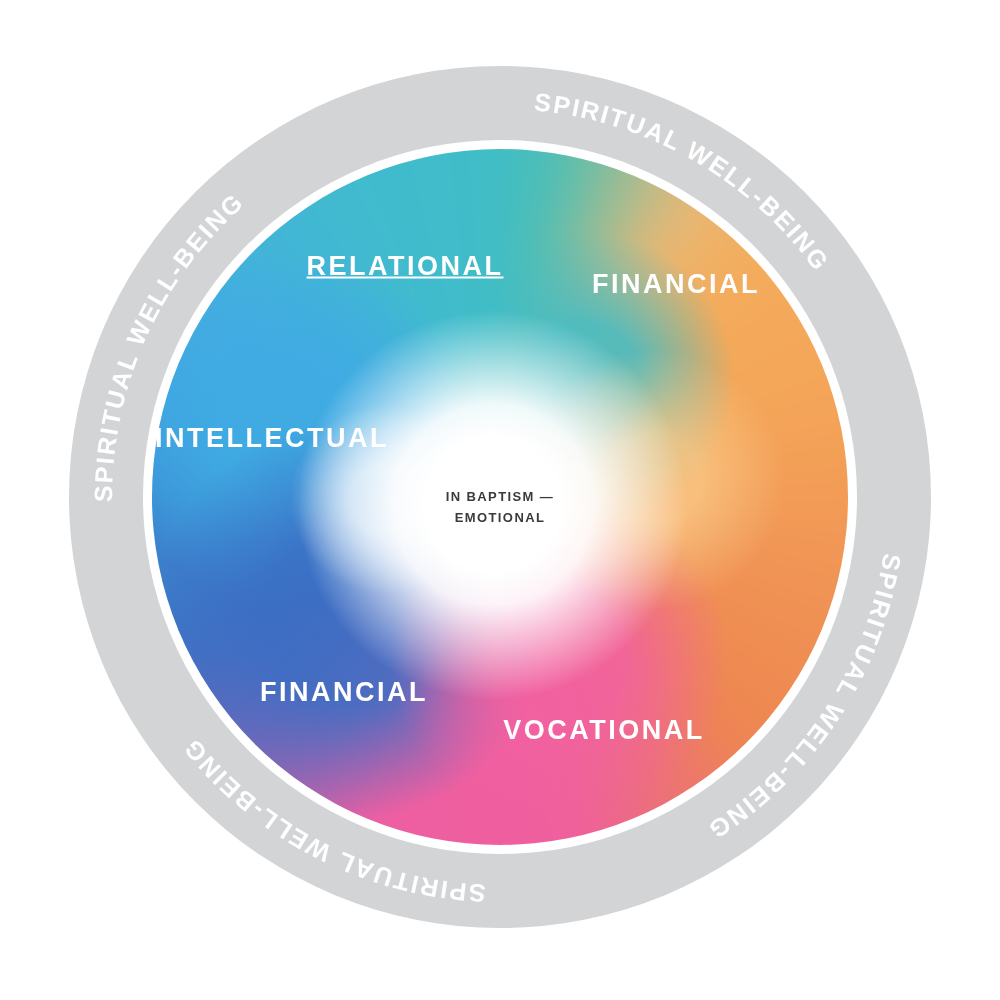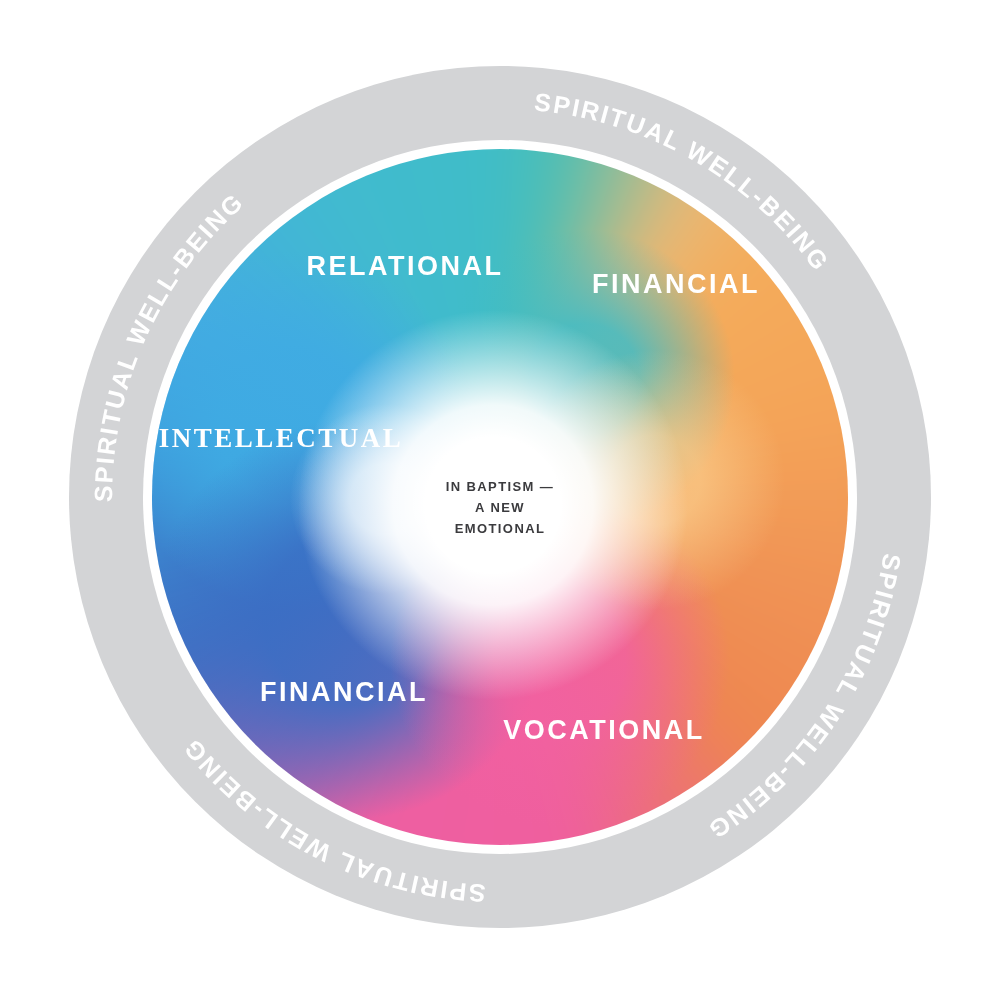--- a/index.html
+++ b/index.html
@@ -132,30 +132,29 @@
       <textPath href="#ringPath" startOffset="34.2%" text-anchor="middle">SPIRITUAL WELL-BEING</textPath>
     </text>
     <text>
       <textPath href="#ringPath" startOffset="57.5%" text-anchor="middle">SPIRITUAL WELL-BEING</textPath>
     </text>
     <text>
       <textPath href="#ringPath" startOffset="81.7%" text-anchor="middle">SPIRITUAL WELL-BEING</textPath>
     </text>
   </svg>
 
-  <div class="seg-label" style="left:405px; top:266px;">RELATIONAL</div>
+  <div class="seg-label" style="left:405px; top:266px;text-decoration:underline;">RELATIONAL</div>
 
   <div class="seg-label" style="left:676px; top:284px;">FINANCIAL</div>
 
-  <div class="seg-label" style="left:281px; top:438px;font-family:Liberation Serif, serif;">INTELLECTUAL</div>
+  <div class="seg-label" style="left:272px; top:438px;">INTELLECTUAL</div>
 
 
   <div class="seg-label" style="left:344px; top:692px;text-align:center;">FINANCIAL</div>
 
   <div class="seg-label" style="left:598px; top:730px;margin-left:6px;">VOCATIONAL</div>
 
   <div class="center-message">
     <div>IN BAPTISM —</div>
-    <div>A NEW</div>
     <div>EMOTIONAL</div>
   </div>
 
 </div>
 
 </body></html>

